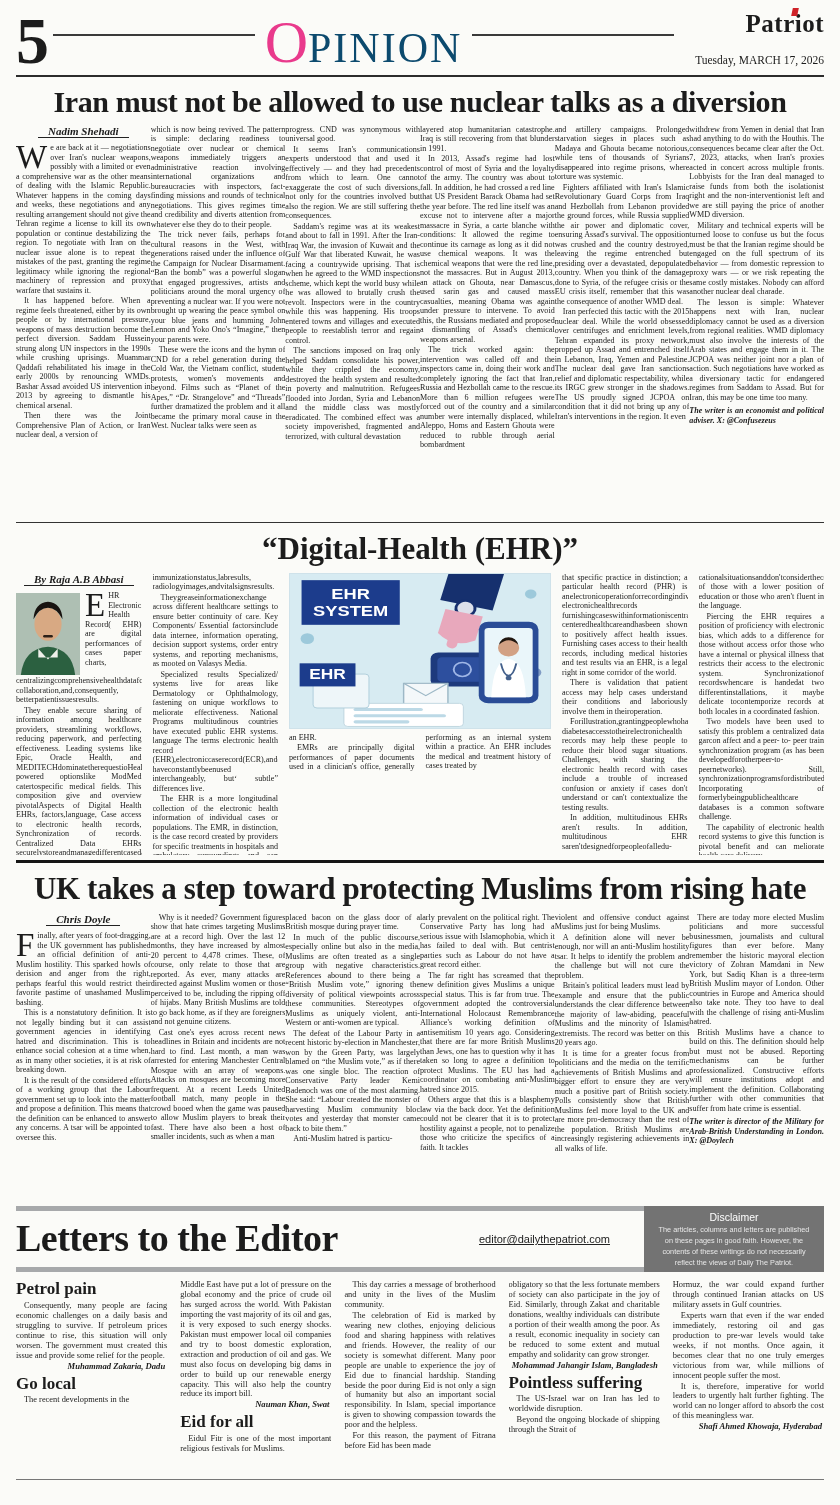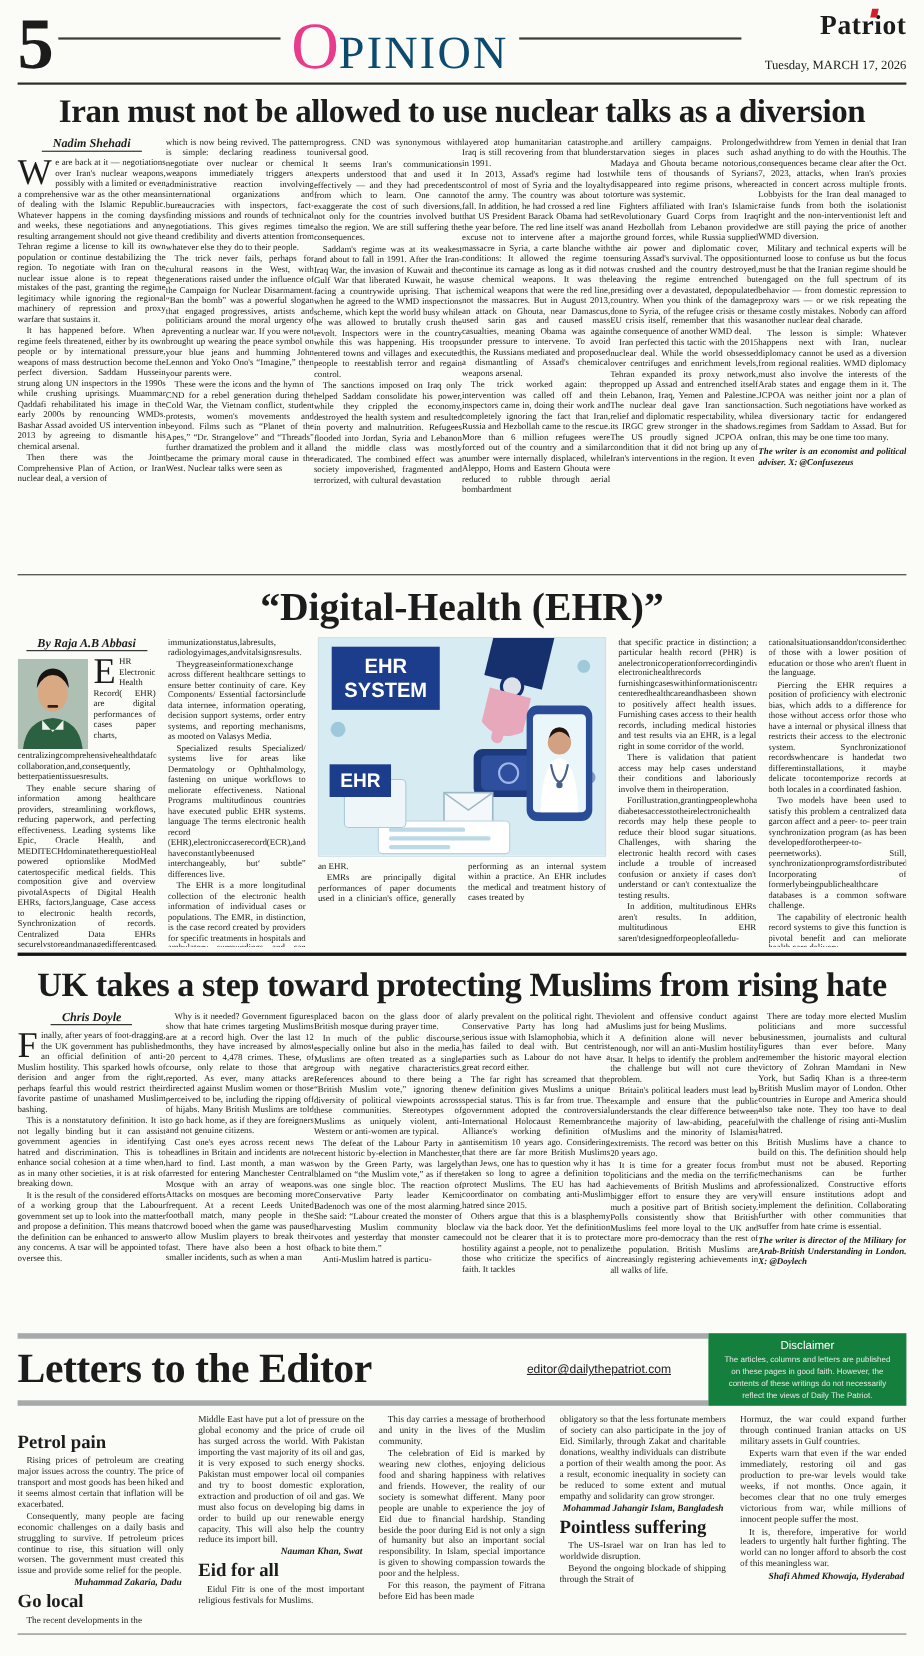--- a/index.html
+++ b/index.html
@@ -23,62 +23,62 @@
   .opinion .rest { font-size: 42px; color: #0c4a6e; letter-spacing: 2px; }
   .mast-right { text-align: right; padding-left: 8px; position: relative; width: 150px; }
   .brand { font-size: 25px; font-weight: bold; letter-spacing: 0.5px; line-height: 1.1; }
   .brand-accent { position:absolute; top:-2px; right:26px; width:6px; height:8px; background:#cf2228; transform: skewX(-12deg); }
   .mast-date { font-size: 11.5px; margin-top: 16px; }
   .header-rule { border-top: 2px solid #2c2c2c; margin-top: 2px; }
 
   
   h1.headline { text-align:center; font-weight:bold; margin: 8px 0 6px 0; }
   .headline-iran { font-size: 30px; letter-spacing:-0.4px; }
-  .headline-ehr  { font-size: 36px; margin: 6px 0 8px 0; }
+  .headline-ehr  { font-size: 31px; margin: 6px 0 8px 0; }
   .headline-uk   { font-size: 31px; letter-spacing:-0.4px; margin: 6px 0 8px 0; }
   .byline-wrap { text-align:center; margin: 2px 0 5px 0; }
   .byline { display:inline-block; font-weight:bold; font-style:italic; font-size: 11px; border-bottom: 1.4px solid #222; padding: 0 10px 1px 10px; }
   .cols { display:flex; }
   .col { flex:1 1 0; overflow:hidden; text-align: justify; font-size: 8.1px; line-height: 9.5px; }
   .col p { margin: 0 0 1px 0; text-indent: 8px; }
   .col p.cont, .col p.nodent { text-indent: 0; }
   .writer-note { font-style: italic; font-weight: bold; margin-top: 4px !important; }
   .dropcap { float:left; font-size: 33px; line-height: 26px; padding: 1px 3px 0 0; }
   .iran-cols { height: 392px; }
   .rule-thin  { border-top: 1.5px solid #333; margin: 5px 0 1px 0; }
   .rule-thick { border-top: 3px solid #151515; margin: 5px 0 1px 0; }
 
   
   .ehr-grid { display:grid; grid-template-columns: repeat(6, 1fr); gap: 11px; height: 282px; overflow:hidden; }
   .ehr-grid .gcol { overflow:hidden; text-align:justify; font-size: 8.1px; line-height: 9.5px; }
   .ehr-grid p { margin:0 0 1px 0; text-indent: 8px; }
   .ehr-grid p.cont, .ehr-grid p.nodent { text-indent:0; }
   .ehr-center { grid-column: 3 / 5; display:flex; flex-direction:column; }
-  .ehr-illus { height: 200px; border: 1px solid #cfe2ea; }
+  .ehr-illus { height: 156px; border: 1px solid #cfe2ea; }
   .ehr-illus svg { display:block; width:100%; height:100%; }
   .ehr-below { margin-top: 4px; column-count: 2; column-gap: 11px; flex: 1; text-align: justify; font-size: 8.1px; line-height: 9.5px; }
   .author-photo { float:left; width: 64px; height: 82px; margin: 2px 5px 1px 0; }
   .author-photo svg { display:block; width:100%; height:100%; }
 
   .uk-cols { height: 286px; }
 
   
   .letters-head { display:flex; align-items:stretch; margin-top: 7px; }
   .lh-left { flex:1; border-top: 5px solid #a7a9ab; border-bottom: 5px solid #a7a9ab; display:flex; align-items:center; padding: 5px 0; }
   .letters-title { font-size: 38px; line-height: 1.05; font-weight: bold; letter-spacing: -0.5px; }
   .letters-email { margin-left:auto; margin-right: 34px; font-family: "Liberation Sans", "DejaVu Sans", sans-serif; font-size: 11px; color:#222;text-decoration:underline; }
-  .disclaimer { width: 180px; background: #15803d; color:#fff; padding: 5px 10px 4px 10px; font-family: "Liberation Sans", "DejaVu Sans", sans-serif; text-align:center; }
+  .disclaimer { width: 180px; background: #737373; color:#fff; padding: 5px 10px 4px 10px; font-family: "Liberation Sans", "DejaVu Sans", sans-serif; text-align:center; }
   .disclaimer-title { font-size: 10.5px; margin-bottom: 2px; }
   .disclaimer-body { font-size: 7.3px; line-height: 1.5; color:#e8e8e8; }
   .letters-cols { display:flex; gap: 13px; margin-top: 8px; height: 200px; overflow: hidden; border-bottom: 1.5px solid #777; }
   .lcol { flex:1 1 0; overflow:hidden; text-align:justify; font-size: 8.4px; line-height: 9.9px; }
   .lcol p { margin: 0 0 1px 0; text-indent: 8px; }
   .lcol p.cont { text-indent: 0; }
   .letter-heading { font-size: 17px; font-weight: bold; margin: 3px 0 3px 0; line-height: 1.05; }
-  .letter-heading.first { margin-top: 16px; }
+  .letter-heading.first { margin-top: 0; }
   .letter-sig { text-align: right; font-weight: bold; font-style: italic; font-size: 8.6px; margin: 1px 2px 2px 0; }
 </style>
 </head>
 <body>
 
 <div class="page">
 
   <div class="masthead">
     <div class="pagenum">5</div>
     <div class="mast-center">
@@ -276,21 +276,20 @@
         <div class="letters-email">editor@dailythepatriot.com</div>
       </div>
       <div class="disclaimer">
         <div class="disclaimer-title">Disclaimer</div>
         <div class="disclaimer-body">The articles, columns and letters are published on these pages in good faith. However, the contents of these writings do not necessarily reflect the views of Daily The Patriot.</div>
       </div>
     </div>
     <div class="letters-cols">
       <div class="lcol">
         <div class="letter-heading first">Petrol pain</div>
-        <p>Rising prices of petroleum are creating major issues across the country. The price of transport and most goods has been hiked and it seems almost certain that inflation will be exacerbated.</p>
         <p>Consequently, many people are facing economic challenges on a daily basis and struggling to survive. If petroleum prices continue to rise, this situation will only worsen. The government must created this issue and provide some relief for the people.</p>
         <div class="letter-sig">Muhammad Zakaria, Dadu</div>
         <div class="letter-heading">Go local</div>
         <p>The recent developments in the</p>
       </div>
       <div class="lcol">
         <p class="cont">Middle East have put a lot of pressure on the global economy and the price of crude oil has surged across the world. With Pakistan importing the vast majority of its oil and gas, it is very exposed to such energy shocks. Pakistan must empower local oil companies and try to boost domestic exploration, extraction and production of oil and gas. We must also focus on developing big dams in order to build up our renewable energy capacity. This will also help the country reduce its import bill.</p>
         <div class="letter-sig">Nauman Khan, Swat</div>
         <div class="letter-heading">Eid for all</div>
         <p>Eidul Fitr is one of the most important religious festivals for Muslims.</p>

